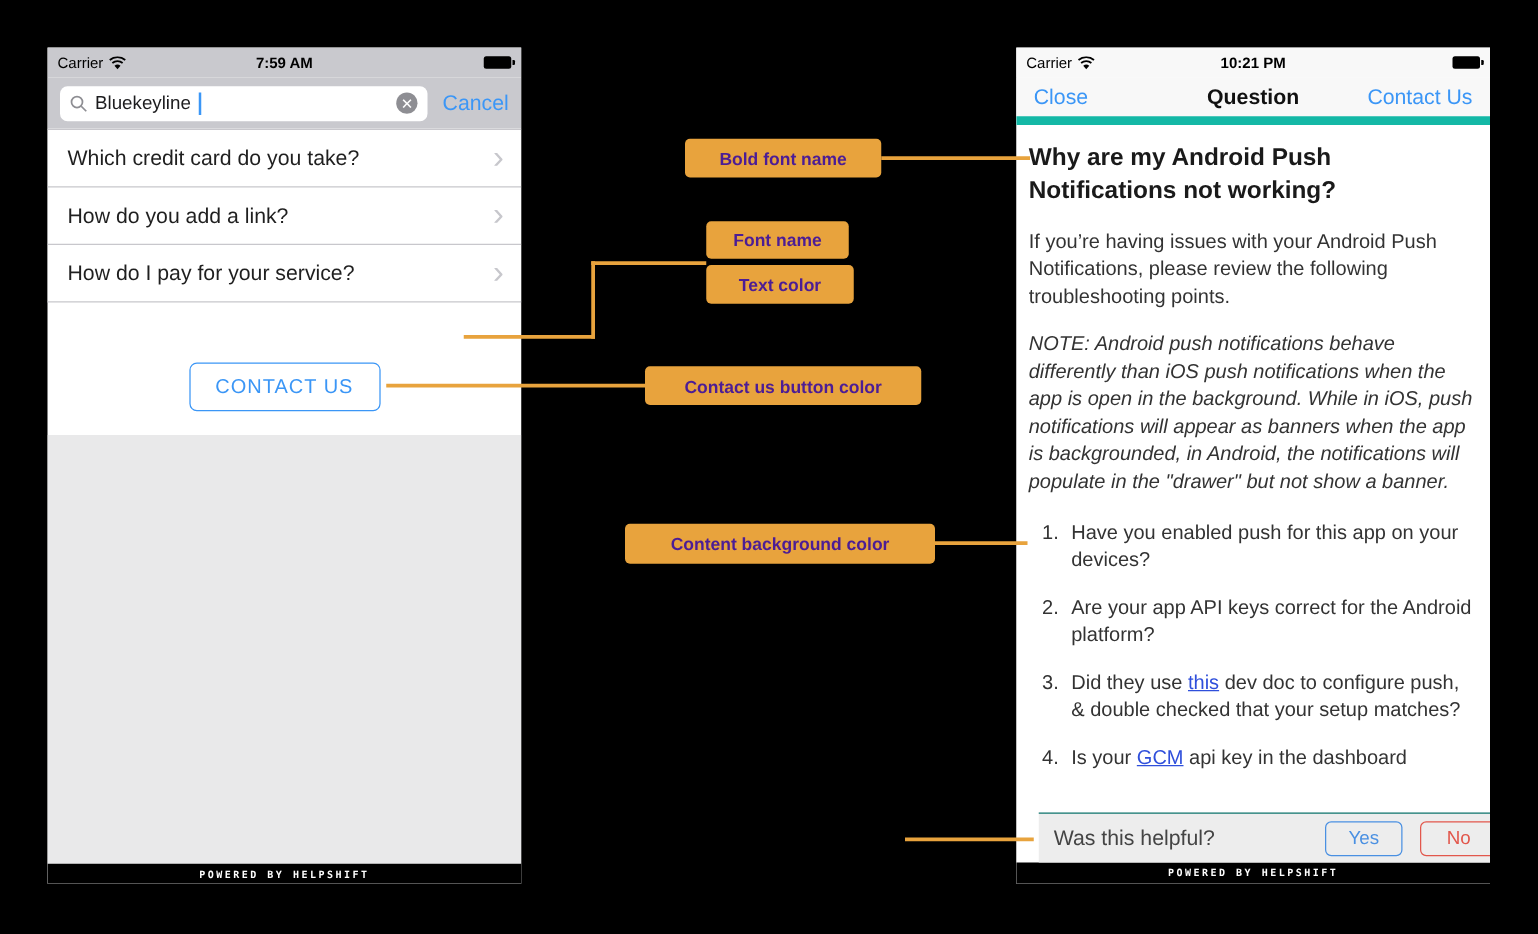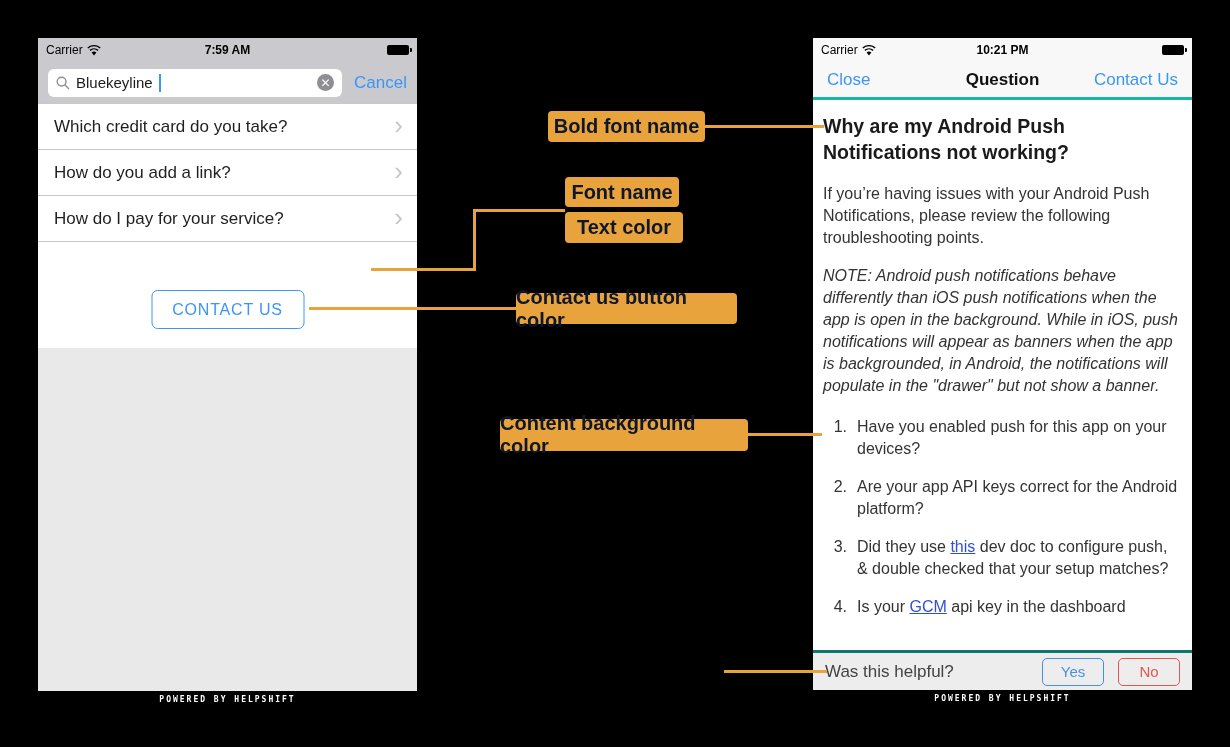--- a/index.html
+++ b/index.html
@@ -42,47 +42,47 @@
                border:1px solid #3B96F6;border-radius:6px;background:#fff;color:#3B96F6;font-size:16px;
                letter-spacing:0.8px;display:flex;align-items:center;justify-content:center;
                font-family:"Liberation Sans",sans-serif;}
   .l-grayarea{position:absolute;left:0;top:310px;width:100%;height:343px;background:#E9E9EA;}
   .hs-footer{position:absolute;left:0;top:653px;width:100%;height:16px;background:#000;color:#fff;
              display:flex;align-items:center;justify-content:center;
              font-family:"DejaVu Sans Mono",monospace;font-size:8px;font-weight:700;letter-spacing:2px;}
 
   
   .r-nav{position:absolute;left:0;top:24px;width:100%;height:38px;background:#F8F8F8;
-         border-bottom:3px solid #14b8a6;display:flex;align-items:center;box-sizing:border-box;
+         border-bottom:7px solid #14b8a6;display:flex;align-items:center;box-sizing:border-box;
          padding:0 14px;font-size:17px;}
   .r-nav .navleft{color:#3B96F6;width:90px;}
   .r-nav .navtitle{flex:1;text-align:center;font-weight:700;color:#111;}
   .r-nav .navright{color:#3B96F6;width:90px;text-align:right;}
 
   .r-content{position:absolute;left:0;top:63px;width:100%;height:651px;overflow:hidden;
              padding:0 10px;box-sizing:border-box;color:#333;}
   .article-title{margin-top:12px;font-size:19.5px;font-weight:700;line-height:26px;color:#1a1a1a;}
   .article-intro{margin-top:18px;font-size:16px;line-height:22px;}
   .article-note{margin-top:16px;font-size:16px;line-height:22px;font-style:italic;}
   .article-list{margin-top:19px;}
   .list-item{display:flex;margin-bottom:16px;font-size:16px;line-height:22px;}
   .list-num{width:24px;flex:none;text-align:right;margin-right:10px;}
   .inline-link{color:#2F4FDB;text-decoration:underline;}
 
-  .helpful-bar{position:absolute;left:0;top:612px;width:100%;height:40px;background:#EDEDED;
-               border-top:3px solid #0f766e;box-sizing:border-box;display:flex;align-items:center;
+  .helpful-bar{position:absolute;left:18px;top:612px;width:100%;height:40px;background:#EDEDED;
+               border-top:1px solid #0f766e;box-sizing:border-box;display:flex;align-items:center;
                padding:0 12px;z-index:5;}
   .helpful-q{font-size:17px;color:#444;flex:1;}
   .vote-btn{width:60px;height:26px;border-radius:5px;background:transparent;font-size:15px;
             display:flex;align-items:center;justify-content:center;margin-left:14px;}
   .yes-btn{border:1px solid #4A90E2;color:#4A90E2;}
   .no-btn{border:1px solid #E2574C;color:#E2574C;}
 
   
-  .ann{position:absolute;background:#E8A33D;border-radius:4px;color:#0f172a;font-size:20px;font-weight:700;
+  .ann{position:absolute;background:#E8A33D;border-radius:4px;color:#4c1d95;font-size:14px;font-weight:700;
        display:flex;align-items:center;justify-content:center;z-index:10;}
   .conn{position:absolute;background:#E8A33D;z-index:9;}
 
   
   .wifi-icon svg, .search-icon svg{display:block;}
 </style>
 </head>
 <body>
 
 <div id="canvas">

